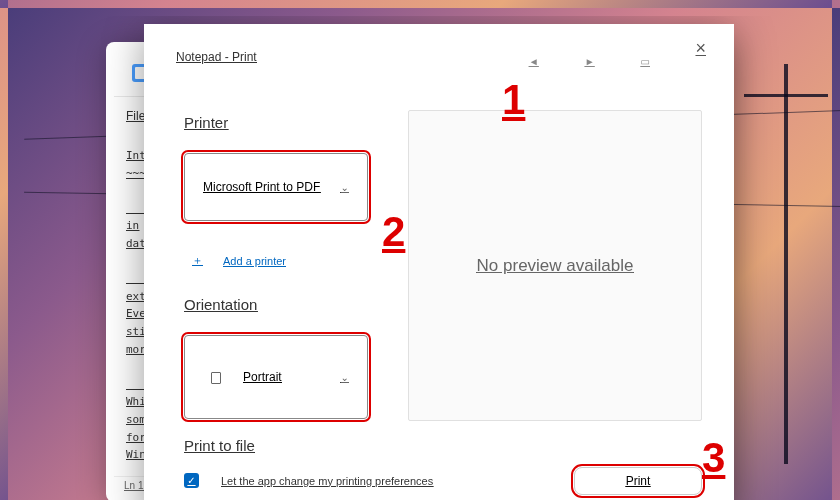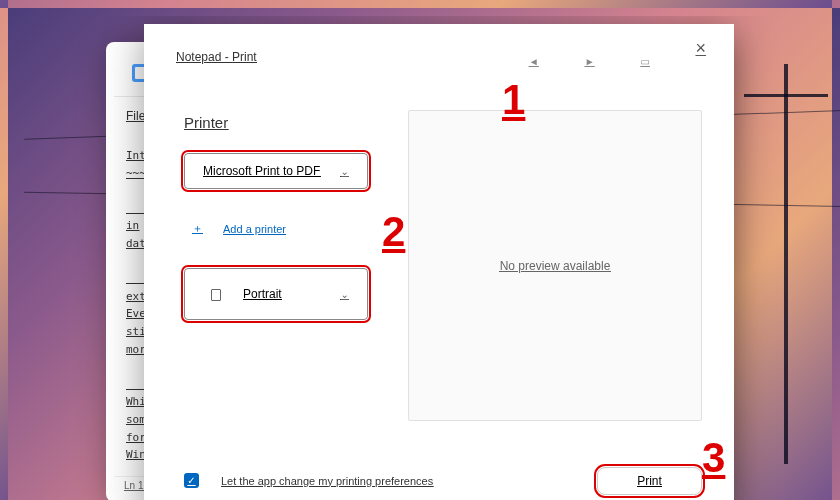--- a/index.html
+++ b/index.html
@@ -21,37 +21,37 @@
 .dialog { position: absolute; left: 120px; top: 0; width: 590px; height: 500px; background: #fff; border-radius: 0 0 8px 8px; box-shadow: 0 8px 40px rgba(0,0,0,0.4); display: flex; flex-direction: column; }
 .dlg-header { display: flex; align-items: center; padding: 10px 16px 4px; position: relative; }
 .dlg-title { font-size: 12px; color: #333; font-weight: 400; }
 .dlg-nav { position: absolute; right: 60px; top: 8px; display: flex; gap: 30px; color: #888; font-size: 10px; align-items: center;}
 .dlg-nav span { cursor: pointer; }
 .dlg-close { position: absolute; right: 12px; top: -2px; font-size: 18px; color: #555; cursor: pointer; }
 
 .dlg-body { display: flex; flex: 1; padding: 10px 16px 0; gap: 16px; min-height: 0; }
 .left { width: 200px; display: flex; flex-direction: column; gap: 6px; font-size: 12px; }
 .label { font-size: 15px; color: #333; margin-top: 4px; }
-.select { border: 1px solid #888; border-radius: 4px; padding: 2px 10px; display: flex; align-items: center; justify-content: space-between; font-size: 12px; cursor: pointer; background: #fff; }
+.select { border: 1px solid #888; border-radius: 4px; padding: 18px 10px; display: flex; align-items: center; justify-content: space-between; font-size: 12px; cursor: pointer; background: #fff; }
 .select.hl { outline: 2px solid #d00; outline-offset: 1px; }
 .select .caret { font-size: 10px; color: #666; }
 .sel-body { display:flex; align-items:flex-end; gap:6px; }
 .doc-icon { width:10px; height:12px; border:1px solid #666; border-radius:1px; position:relative; }
 .link { color: #0067c0; font-size: 11px; cursor: pointer; display: flex; align-items: center; gap: 4px; padding: 2px 0; }
 .toggle-row { display: flex; align-items: center; gap: 8px; }
 .toggle { width: 32px; height: 16px; border-radius: 10px; border: 1px solid #888; position: relative; background: #fff; cursor: pointer; }
 .toggle::after { content:''; position:absolute; width:10px; height:10px; border-radius:50%; background:#666; top:2px; left:2px; }
 .hint { font-size: 10px; color: #888; }
 
-.preview { flex: 1; border: 1px solid #e0e0e0; border-radius: 2px; display: flex; align-items: center; justify-content: center; font-size: 12px; color: #666; background: #fafafa; }
+.preview { flex: 1; border: 1px solid #e0e0e0; border-radius: 2px; display: flex; align-items: center; justify-content: center; font-size: 17px; color: #666; background: #fafafa; }
 
 .dlg-footer { display: flex; align-items: center; padding: 12px 16px; gap: 10px; border-top: none; }
 .check-row { display: flex; align-items: center; gap: 6px; font-size: 11px; color: #333; flex: 1; }
 .checkbox { width: 15px; height: 15px; border-radius: 3px; background: #0067c0; display: flex; align-items: center; justify-content: center; color: #fff; font-size: 10px; cursor: pointer; }
-.btn { border: 1px solid #ccc; background: #fff; padding: 6px 0; width: 105px; text-align: center; font-size: 12px; cursor: pointer; border-radius: 8px; }
+.btn { border: 1px solid #ccc; background: #fff; padding: 6px 0; width: 128px; text-align: center; font-size: 12px; cursor: pointer; border-radius: 8px; }
 .btn.hl { outline: 2px solid #d00; outline-offset: 1px; }
 
 .anno { position: absolute; color: #d00; font-weight: 900; font-size: 42px; font-family: Arial, sans-serif; pointer-events: none; }
 </style>
 </head>
 <body>
 
 <div class="wires"></div>
 <div class="pole"></div>
 
@@ -97,28 +97,30 @@
       <div class="label">Printer</div>
       <div class="select hl">
         <span>Microsoft Print to PDF</span>
         <span class="caret">⌄</span>
       </div>
       <div class="link">
         <span>＋</span>
         <span>Add a printer</span>
       </div>
 
+      <div class="label">Orientation</div>
       <div class="select hl">
         <span class="sel-body">
           <span class="doc-icon"></span>
           <span>Portrait</span>
         </span>
         <span class="caret">⌄</span>
       </div>
 
+      <div class="label">Print to file</div>
 
     </div>
 
     <div class="preview">
       <span>No preview available</span>
     </div>
   </div>
 
   <div class="dlg-footer">
     <div class="check-row">

